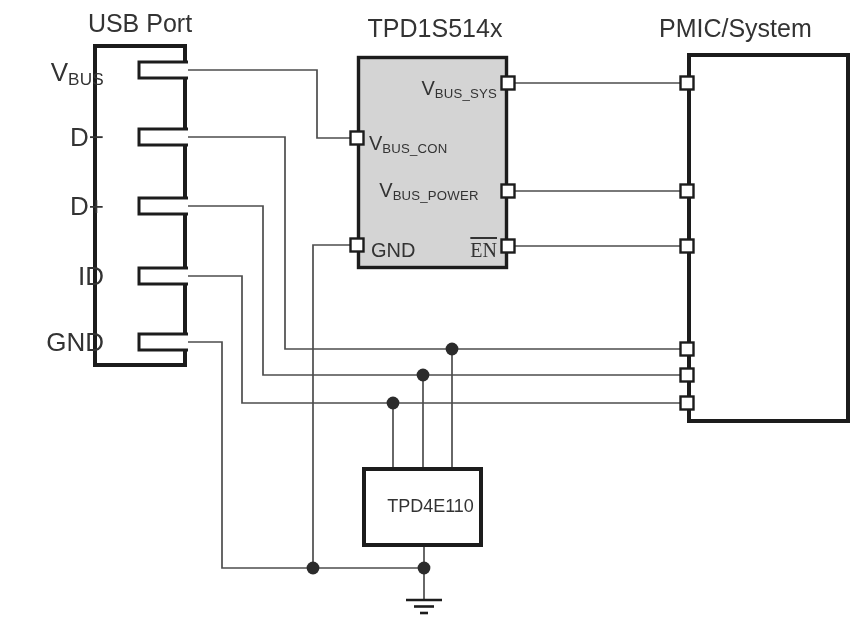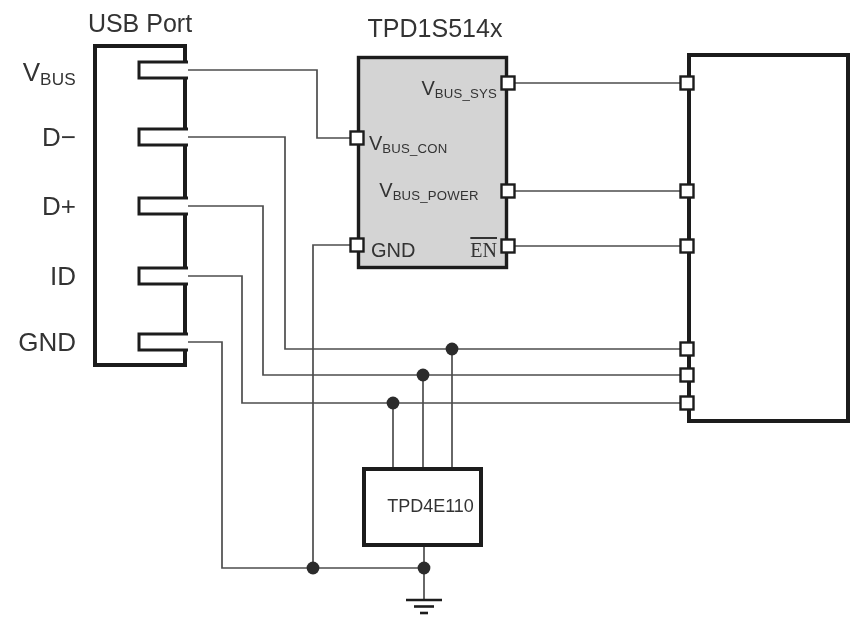--- a/index.html
+++ b/index.html
@@ -15,21 +15,21 @@
   svg.geom { position: absolute; left: 0; top: 0; }
   .wire   { stroke: var(--wire, #4d4d4d); stroke-width: 1.7; fill: none; }
   .box    { fill: #ffffff; stroke: var(--outline, #1c1c1c); stroke-width: 4; }
   .chipbox{ fill: var(--chip_fill, #d4d4d4); stroke: var(--outline, #1c1c1c); stroke-width: 3.4; }
   .usbpin { fill: #ffffff; stroke: var(--outline, #1c1c1c); stroke-width: 3; }
   .pinsq  { fill: #ffffff; stroke: var(--outline, #1c1c1c); stroke-width: 2.4; }
   .dot    { fill: #2b2b2b; stroke: none; }
   .gndsym { stroke: var(--outline, #1c1c1c); stroke-width: 2.6; fill: none; }
 
   .lbl { position: absolute; white-space: nowrap; }
-  .side-label  { font-size: 26px; line-height: 32px; left: 0; width: 76px; text-align: right; }
+  .side-label  { font-size: 26px; line-height: 32px; left: 0; width: 76px; text-align: right; padding-left: 28px; }
   .title-label { font-size: 25px; line-height: 28px; }
   .chip-label  { font-size: 20px; line-height: 26px; }
   .tvs-label   { font-size: 18px; line-height: 20px; width: 137px; text-align: center; }
   .sub { font-size: 0.66em; vertical-align: -0.24em; letter-spacing: 0.2px; }
   .overline { text-decoration: overline; text-decoration-thickness: 1.5px; font-family: Liberation Serif, serif; }
   .ta-r { text-align: right; }
   .ta-c { text-align: center; }
 </style>
 </head>
 <body>
@@ -109,20 +109,21 @@
       <path class="gndsym" d="M406,600 H442"></path>
       <path class="gndsym" d="M414,606.5 H434"></path>
       <path class="gndsym" d="M420,613 H428"></path>
     </g>
   </svg>
 
   <div class="lbl title-label ta-c" style="left:65px; top:9px; width:150px;">USB Port</div>
 
   <div class="lbl title-label ta-c" style="left:357px; top:14px; width:156px;">TPD1S514x</div>
 
+  <div class="lbl title-label" style="left:659px; top:14px; width:170px;">PMIC/System</div>
 
   <div class="lbl side-label" style="top:56px;">
     <span>V</span><span class="sub">BUS</span>
   </div>
   <div class="lbl side-label" style="top:121px;">
     <span>D−</span>
   </div>
   <div class="lbl side-label" style="top:190px;">
     <span>D+</span>
   </div>

